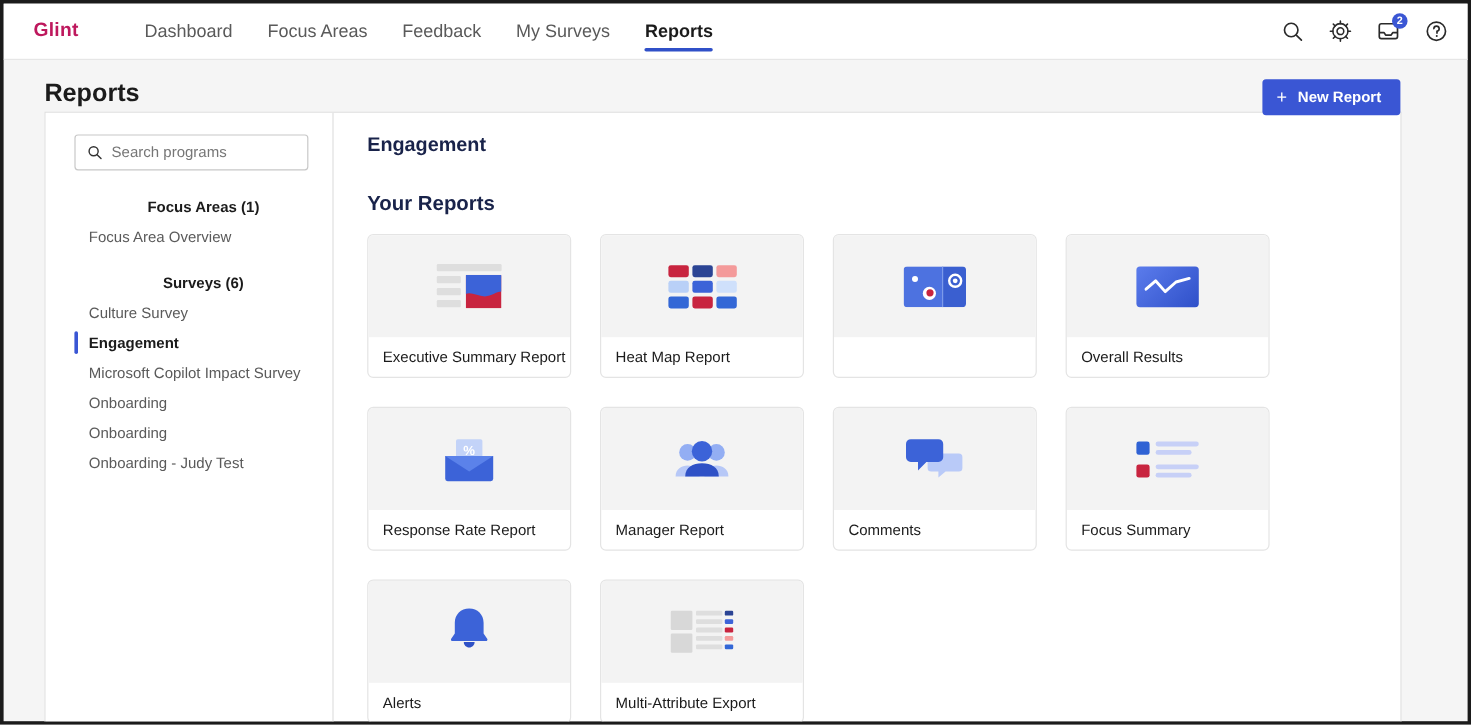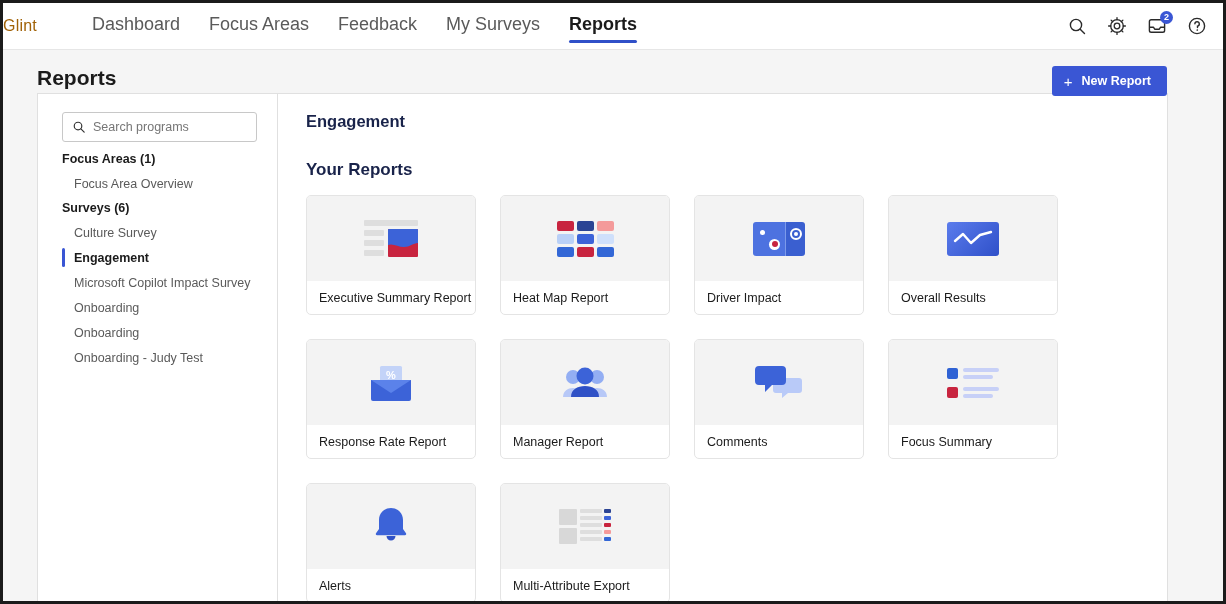--- a/index.html
+++ b/index.html
@@ -19,27 +19,27 @@
 
   
   .topnav {
     position: absolute; left: 0; top: 0;
     width: 1220px; height: 47px;
     background: #ffffff;
     border-bottom: 1px solid #e6e6e6;
     display: flex; align-items: center;
   }
   .brand {
-    font-size: 16px; font-weight: normal; color: #a16207;
-    margin-left: 0; letter-spacing: .2px;
+    font-size: 16px; font-weight: bold; color: #be185d;
+    margin-left: 25px; letter-spacing: .2px;
   }
   .navlinks { display: flex; align-items: flex-end; height: 47px; margin-left: 55px; }
   .navlink {
     position: relative;
-    font-size: 18px; color: #5a5a5a;
+    font-size: 15px; color: #5a5a5a;
     padding: 0 0 15px 0; margin-right: 29px;
     cursor: pointer; white-space: nowrap;
   }
   .navlink.active { color: #1b1b1b; font-weight: bold; }
   .navlink.active::after {
     content: ""; position: absolute; left: 0; right: 0; bottom: 7px;
     height: 3px; background: #3050c8; border-radius: 2px;
   }
   .navicons {
     margin-left: auto; display: flex; align-items: center;
@@ -97,21 +97,21 @@
   }
   .searchbox svg { flex: none; color: #333; }
   .searchbox input {
     border: none; outline: none; background: transparent;
     font-family: "Liberation Sans", sans-serif;
     font-size: 12.5px; color: #555; width: 100%;
   }
   .searchbox input::placeholder { color: #767676; }
   .group-title {
     font-size: 12.5px; font-weight: bold; color: #1b1b1b;
-    padding: 0 0 0 24px; margin-top: 10px;
+    padding: 0 0 0 24px; margin-top: 24px; text-align: center;
   }
   .group-title .count { font-weight: bold; }
   .prog-item {
     position: relative;
     font-size: 12.5px; color: #5a5a5a;
     padding: 0 0 0 36px;
     margin-top: 11px; cursor: pointer;
     white-space: nowrap;
   }
   .prog-item.selected { color: #1b1b1b; font-weight: bold; }
@@ -336,21 +336,20 @@
                     <i></i>
                   </span>
                 </div>
               <div class="half hr">
                   <span class="ring">
                     <i></i>
                   </span>
                 </div>
             </div>
           </div>
-          <div class="card-label">Driver Impact</div>
         </div>
 
         <div class="card selected">
           <div class="card-icon">
             <div class="ic ic-trend">
               <svg width="40" height="20" viewBox="0 0 40 20" fill="none" stroke="#ffffff" stroke-width="2.4" stroke-linecap="round" stroke-linejoin="round">
                 <path d="M2 12 L10 5 L18 14 L27 6 L38 3"></path>
               </svg>
             </div>
           </div>

